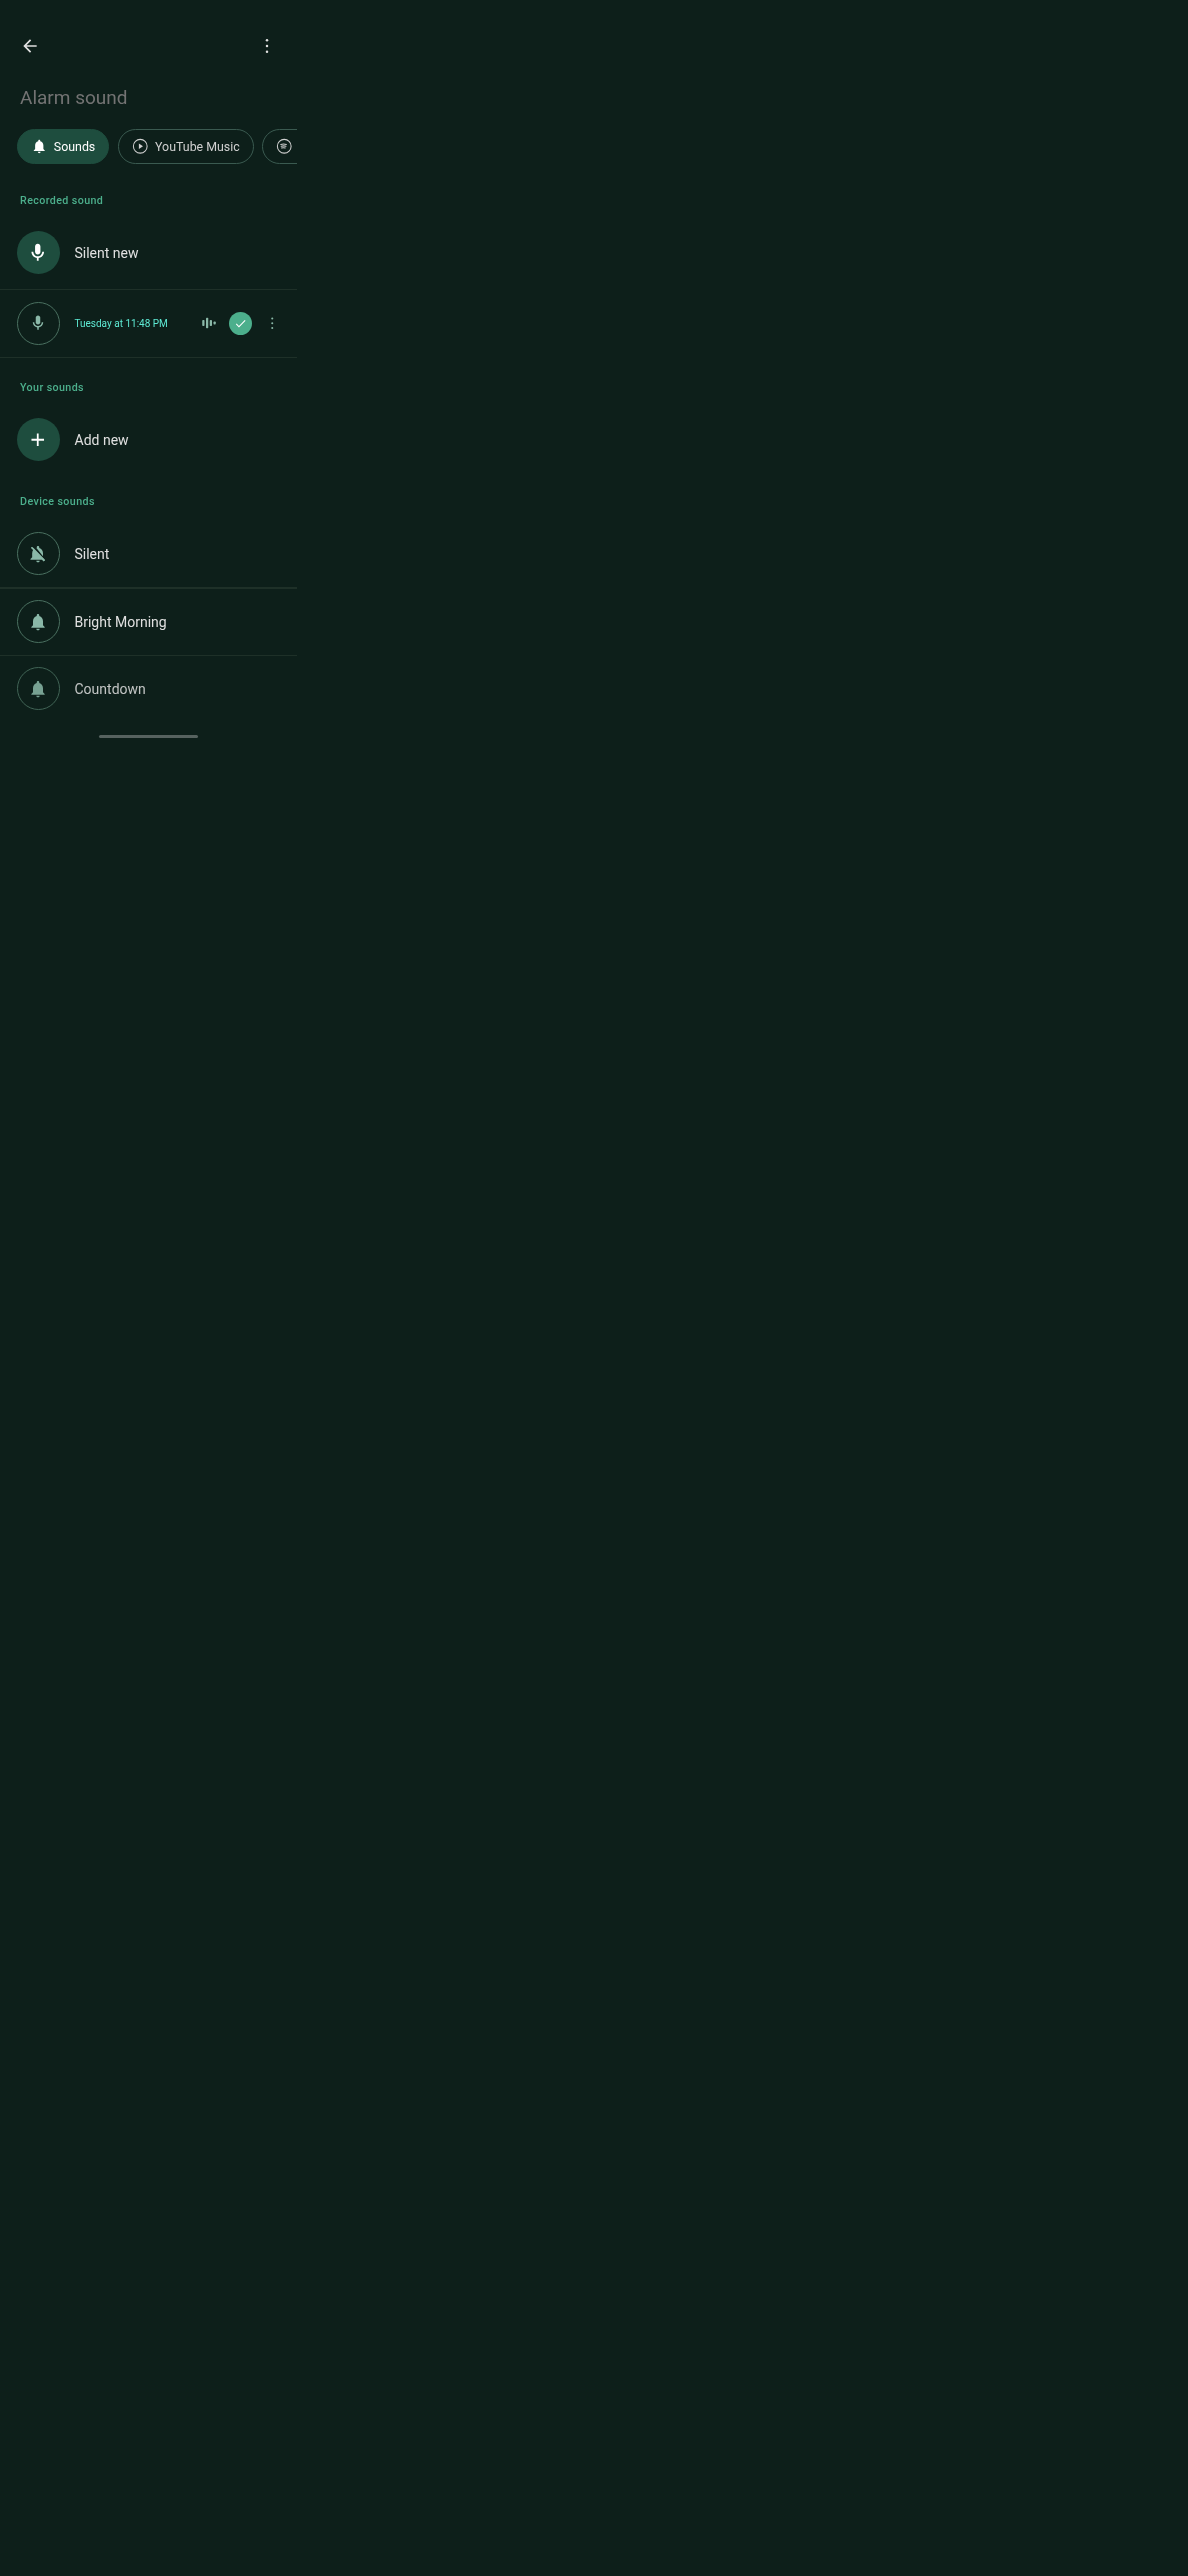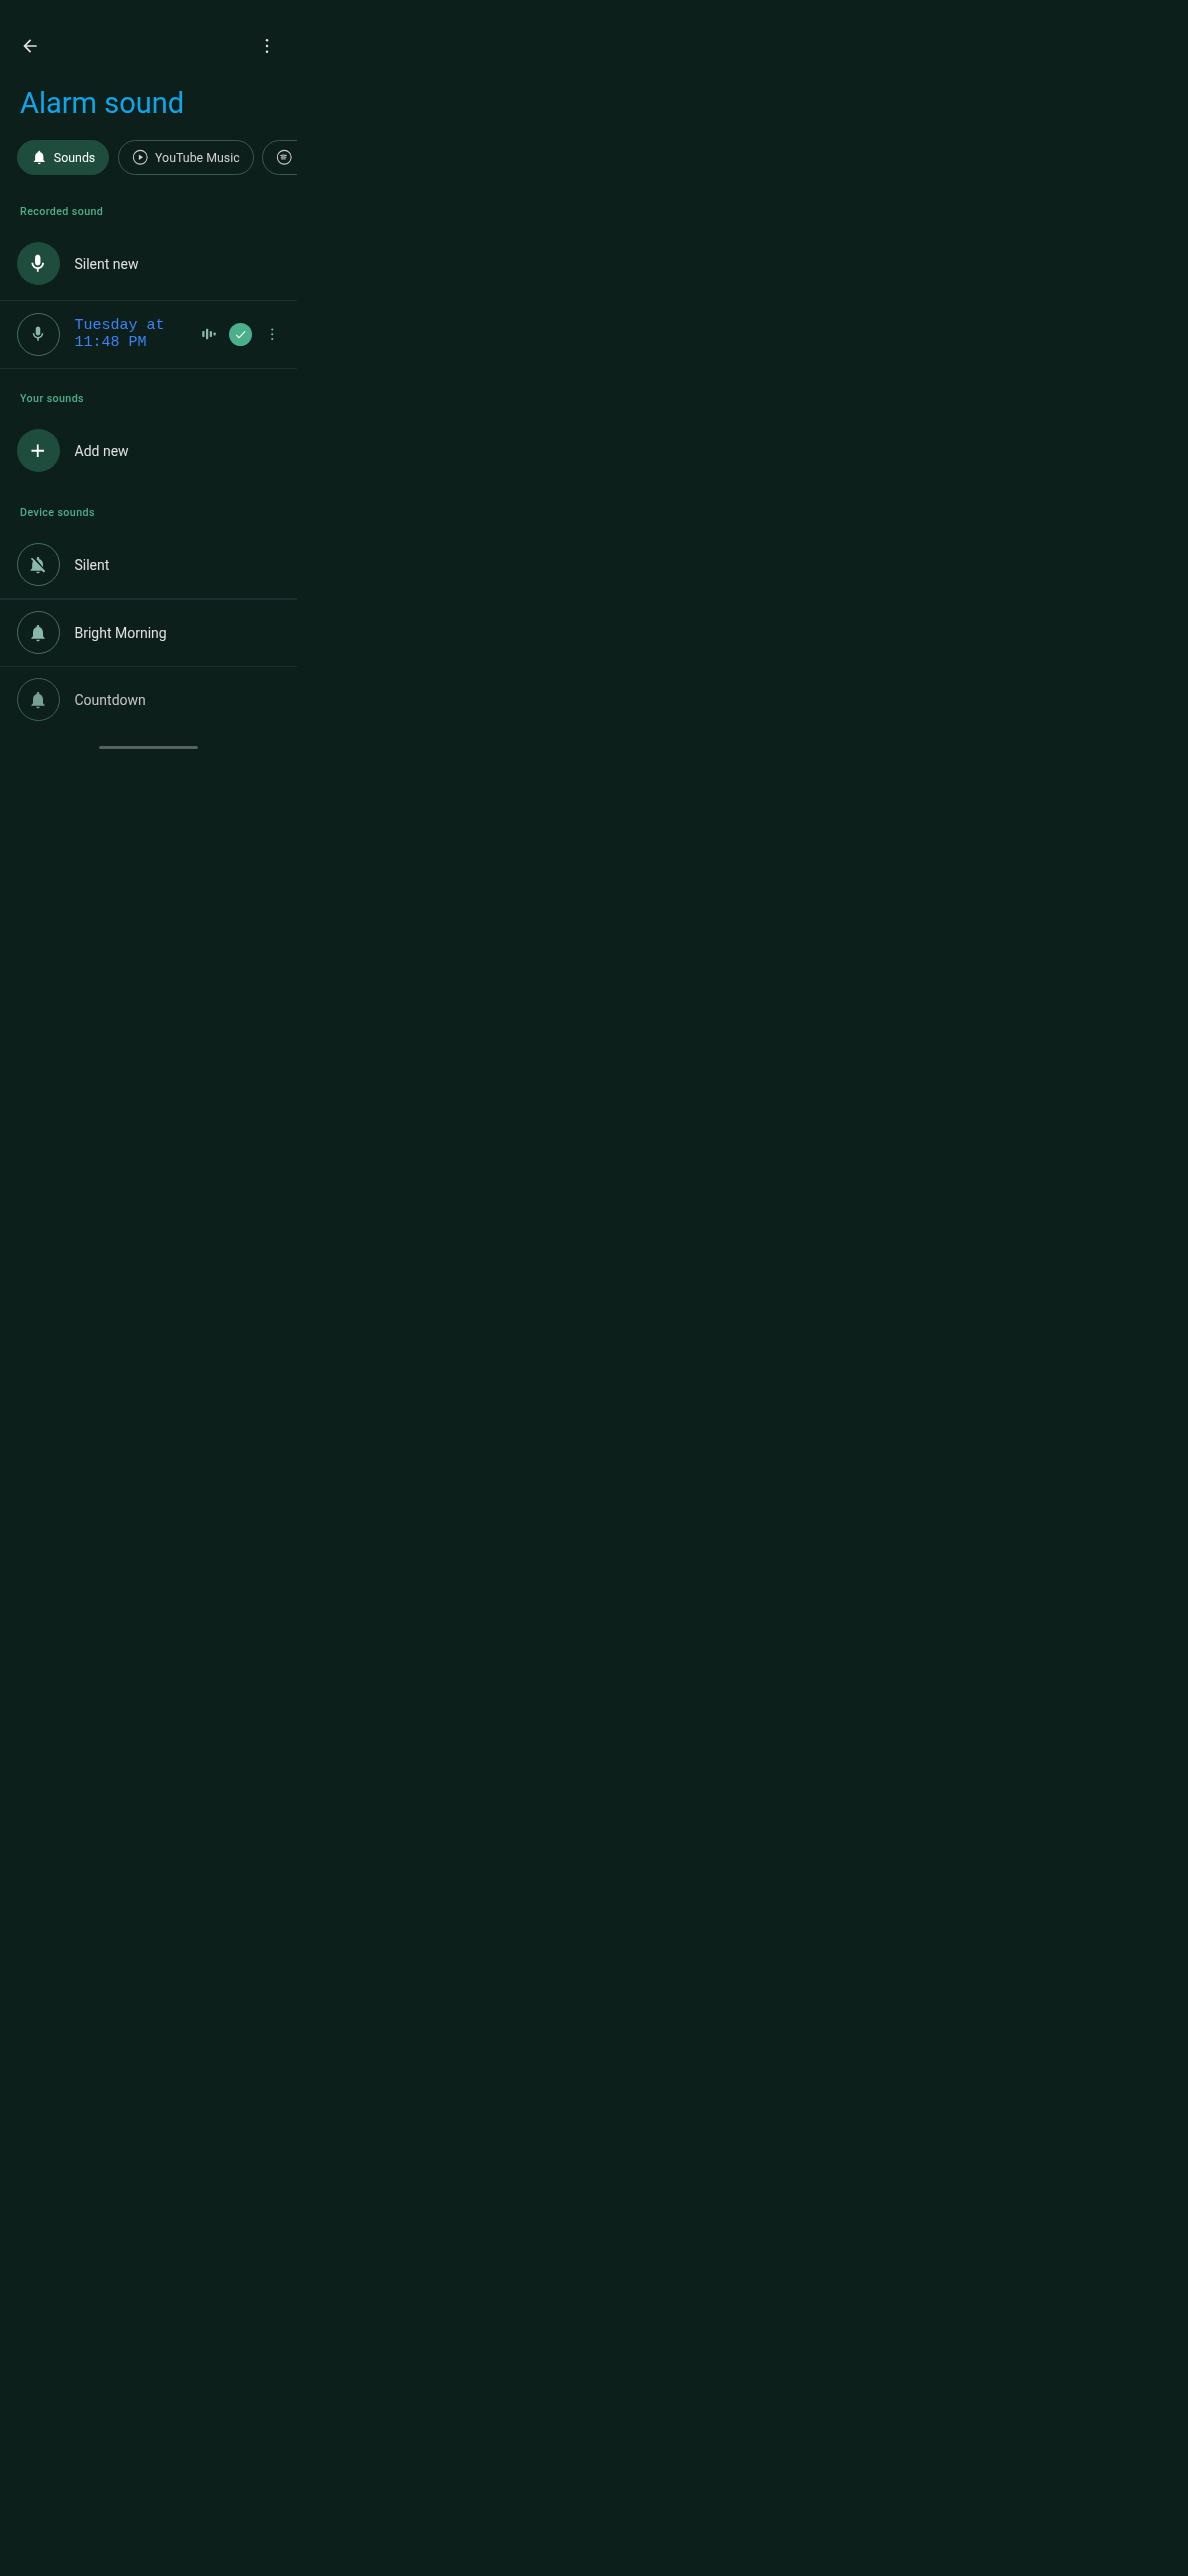--- a/index.html
+++ b/index.html
@@ -40,23 +40,23 @@
       background: none;
       border: none;
       color: #e0e0e0;
       font-size: 18px;
       cursor: pointer;
       padding: 3.3px;
       letter-spacing: 0.8px;
     }
 
     .page-title {
-      font-size: 29px;
+      font-size: 19px;
       font-weight: 400;
-      color: #0ea5e9;
+      color: #737373;
       padding: 13.2px 20px 20px 20px;
     }
 
     .tabs-row {
       display: flex;
       gap: 8.3px;
       padding: 0 16.5px 23px 16.5px;
       flex-wrap: nowrap;
       align-items: center;
     }
@@ -146,24 +146,23 @@
       display: flex;
       align-items: center;
       padding: 11.6px 16.5px;
       gap: 15px;
       border-top: 0.8px solid #1e3028;
       border-bottom: 0.8px solid #1e3028;
       margin-top: 3.3px;
     }
 
     .recorded-item-label {
-      font-size: 15px;
-      color: #3b82f6;
+      font-size: 10px;
+      color: #5eead4;
       flex: 1;
-      font-family: Liberation Mono, monospace;
     }
 
     .recorded-actions {
       display: flex;
       align-items: center;
       gap: 11.6px;
     }
 
     .check-circle {
       width: 23px;

